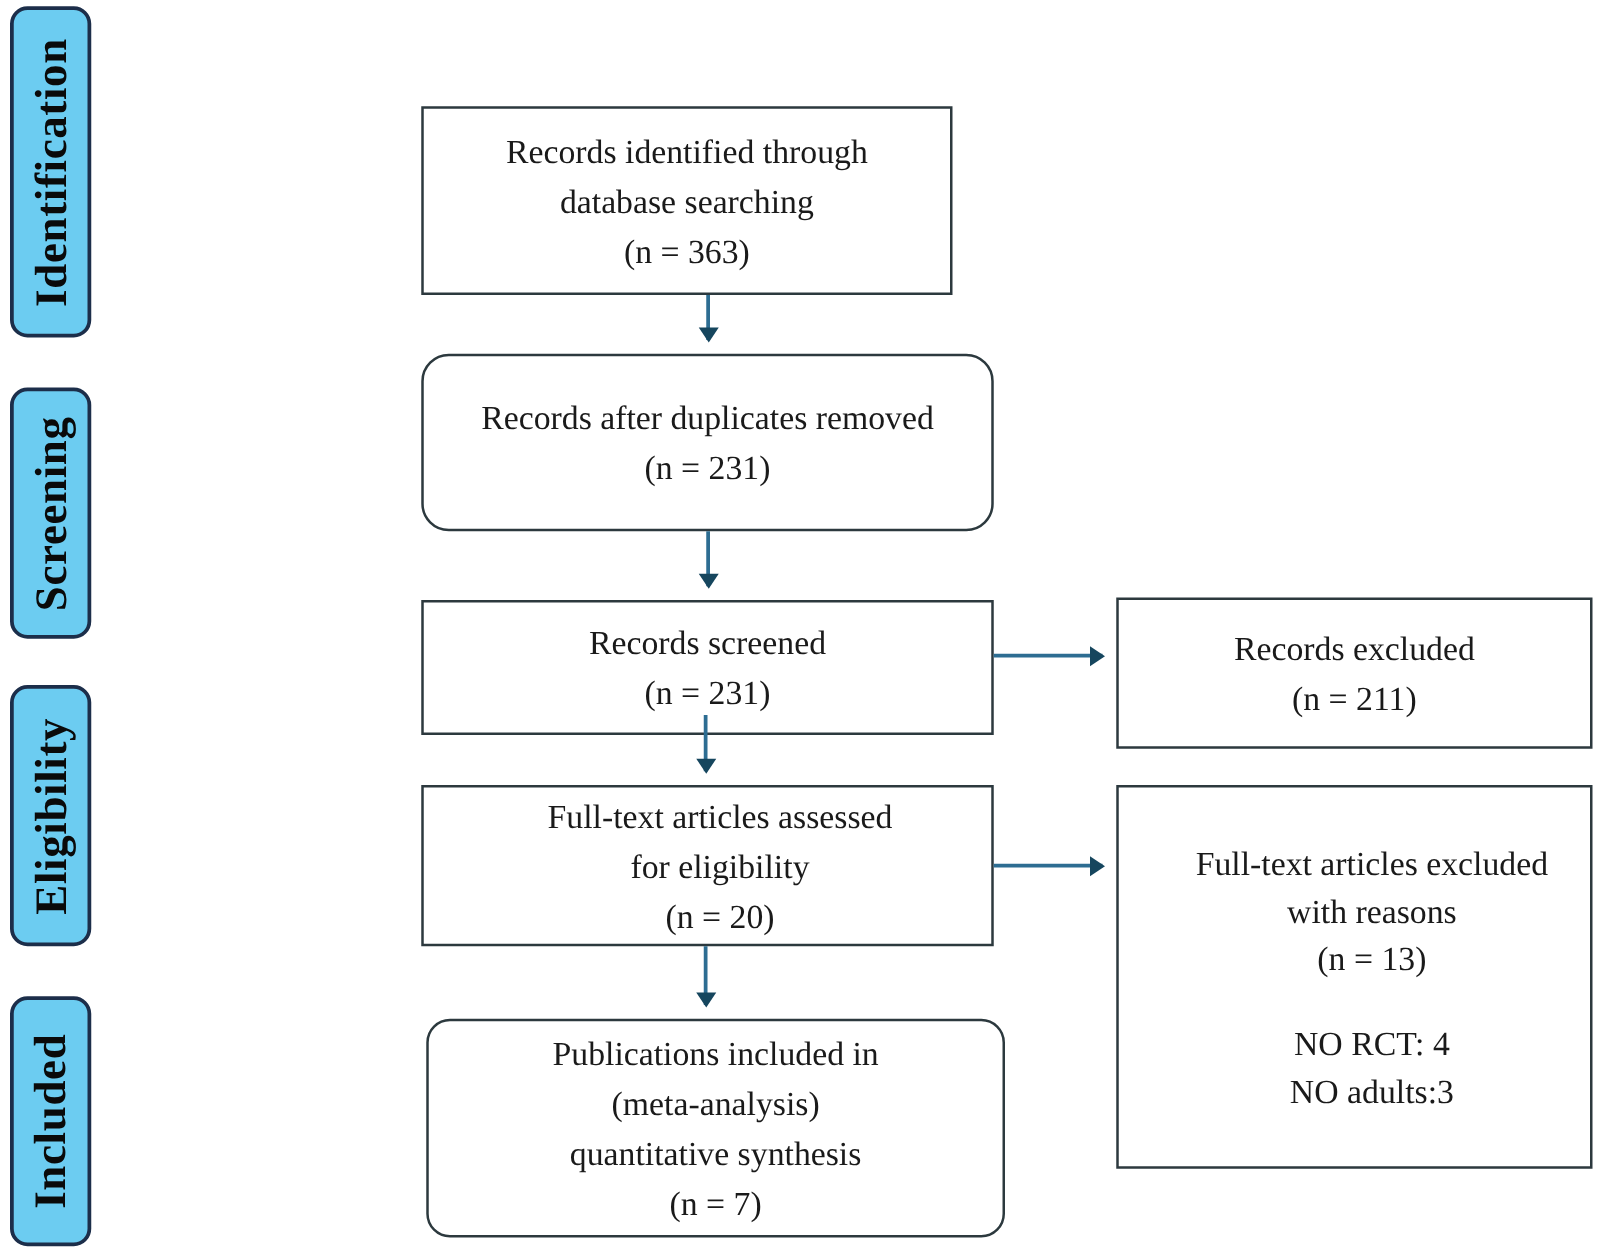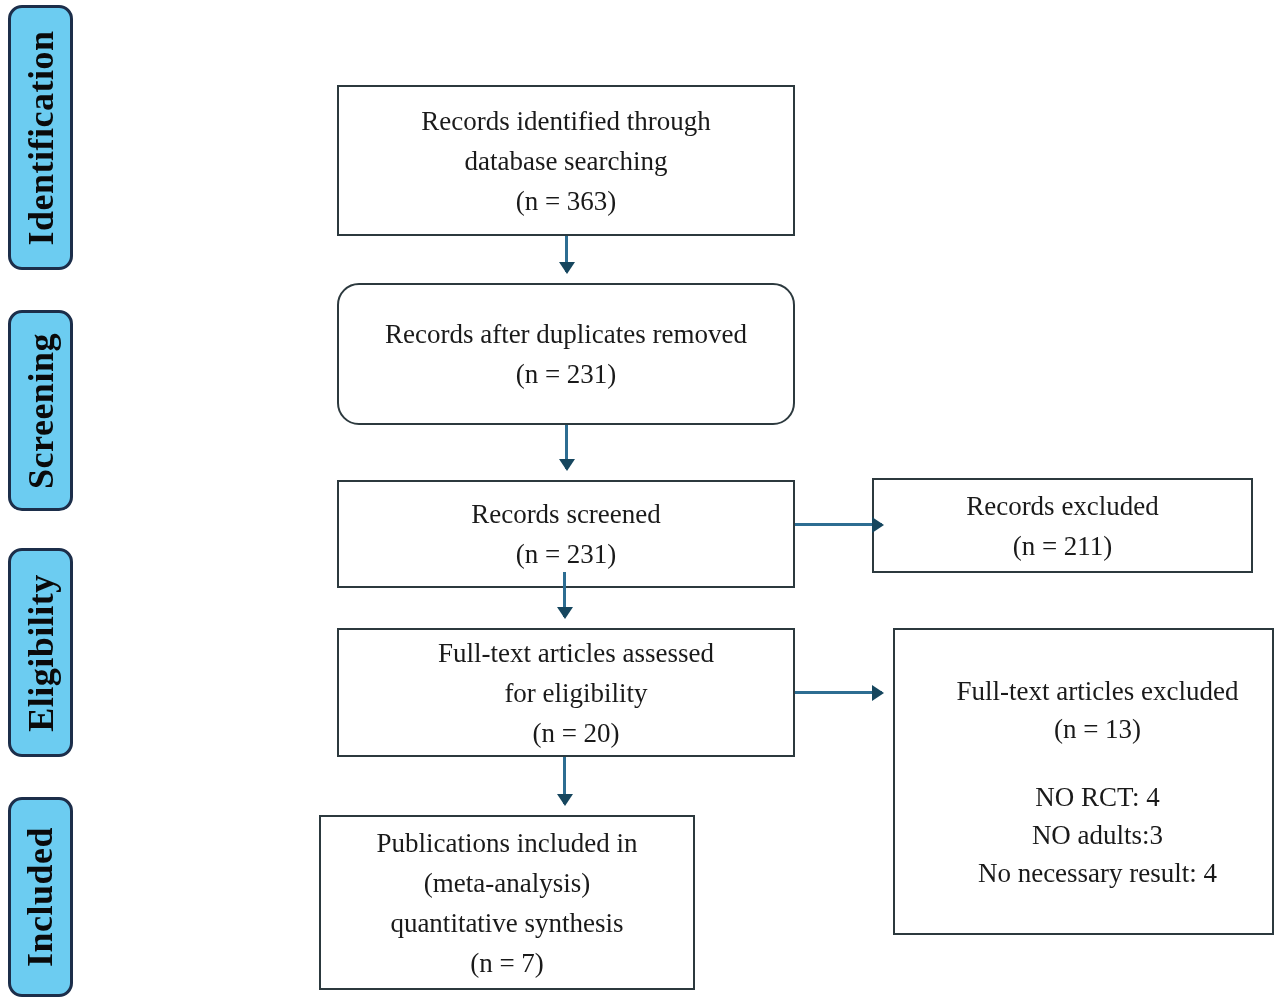--- a/index.html
+++ b/index.html
@@ -46,27 +46,27 @@
     border: 2px solid #2c393e;
     box-sizing: border-box;
     display: flex;
     flex-direction: column;
     align-items: center;
     justify-content: center;
     text-align: center;
     font-size: 27px;
     line-height: 40px;
   }
-  #box-identified  { left: 337px; top: 85px;  width: 458px; height: 151px; }
+  #box-identified  { left: 337px; top: 85px;  width: 425px; height: 151px; }
   #box-duplicates  { left: 337px; top: 283px; width: 458px; height: 142px; border-radius: 22px; }
   #box-screened    { left: 337px; top: 480px; width: 458px; height: 108px;  }
   #box-assessed    { left: 337px; top: 628px; width: 458px; height: 129px; padding-left: 20px; }
-  #box-included    { left: 319px; top: 815px; width: 376px; height: 175px; }
+  #box-included    { left: 341px; top: 815px; width: 463px; height: 175px; border-radius: 19px; }
 
-  #box-rec-excluded  { left: 872px; top: 478px; width: 381px; height: 95px; }
+  #box-rec-excluded  { left: 893px; top: 478px; width: 381px; height: 121px; }
   #box-full-excluded { left: 893px; top: 628px; width: 381px; height: 307px; line-height: 38px; padding-left: 28px; }
   #box-full-excluded .reason-first { margin-top: 30px; text-align: center; }
 
   
   .arrow-v {
     position: absolute;
     width: 3px;
     background: #2d6d92;
   }
   .arrow-v::after {
@@ -148,24 +148,24 @@
     <div>(n = 7)</div>
   </div>
 
   <div class="fbox" id="box-rec-excluded">
     <div>Records excluded</div>
     <div>(n = 211)</div>
   </div>
 
   <div class="fbox" id="box-full-excluded">
     <div>Full-text articles excluded</div>
+    <div>with reasons</div>
     <div>(n = 13)</div>
     <div class="reason-first">NO RCT: 4</div>
     <div>NO adults:3</div>
-    <div>No necessary result: 4</div>
   </div>
 
   <div class="arrow-v" id="arrow-v1"></div>
   <div class="arrow-v" id="arrow-v2"></div>
   <div class="arrow-v" id="arrow-v3"></div>
   <div class="arrow-v" id="arrow-v4"></div>
   <div class="arrow-h" id="arrow-h1"></div>
   <div class="arrow-h" id="arrow-h2"></div>
 
 </div>

